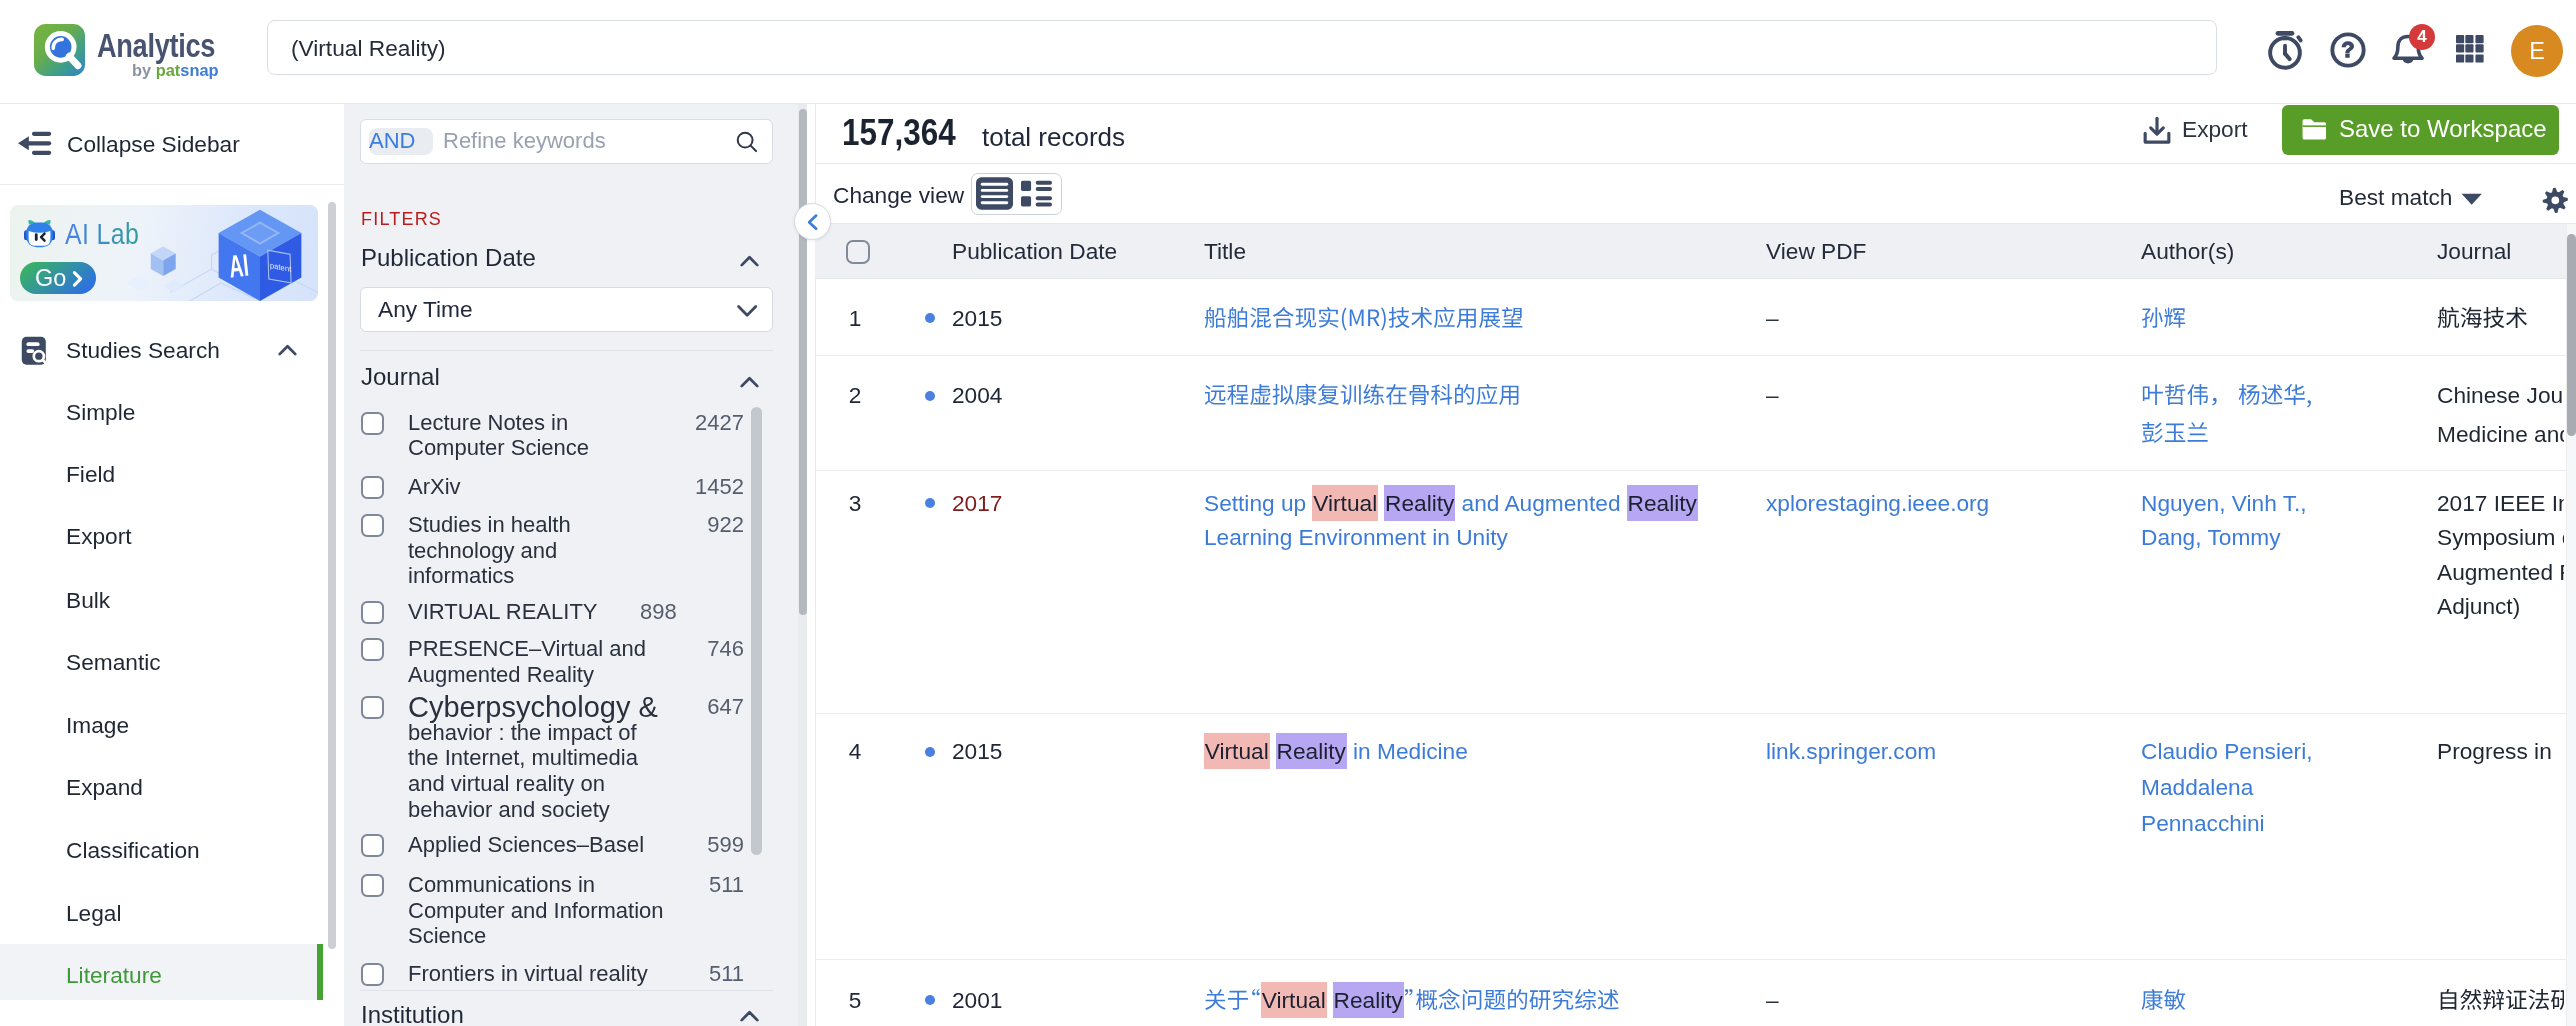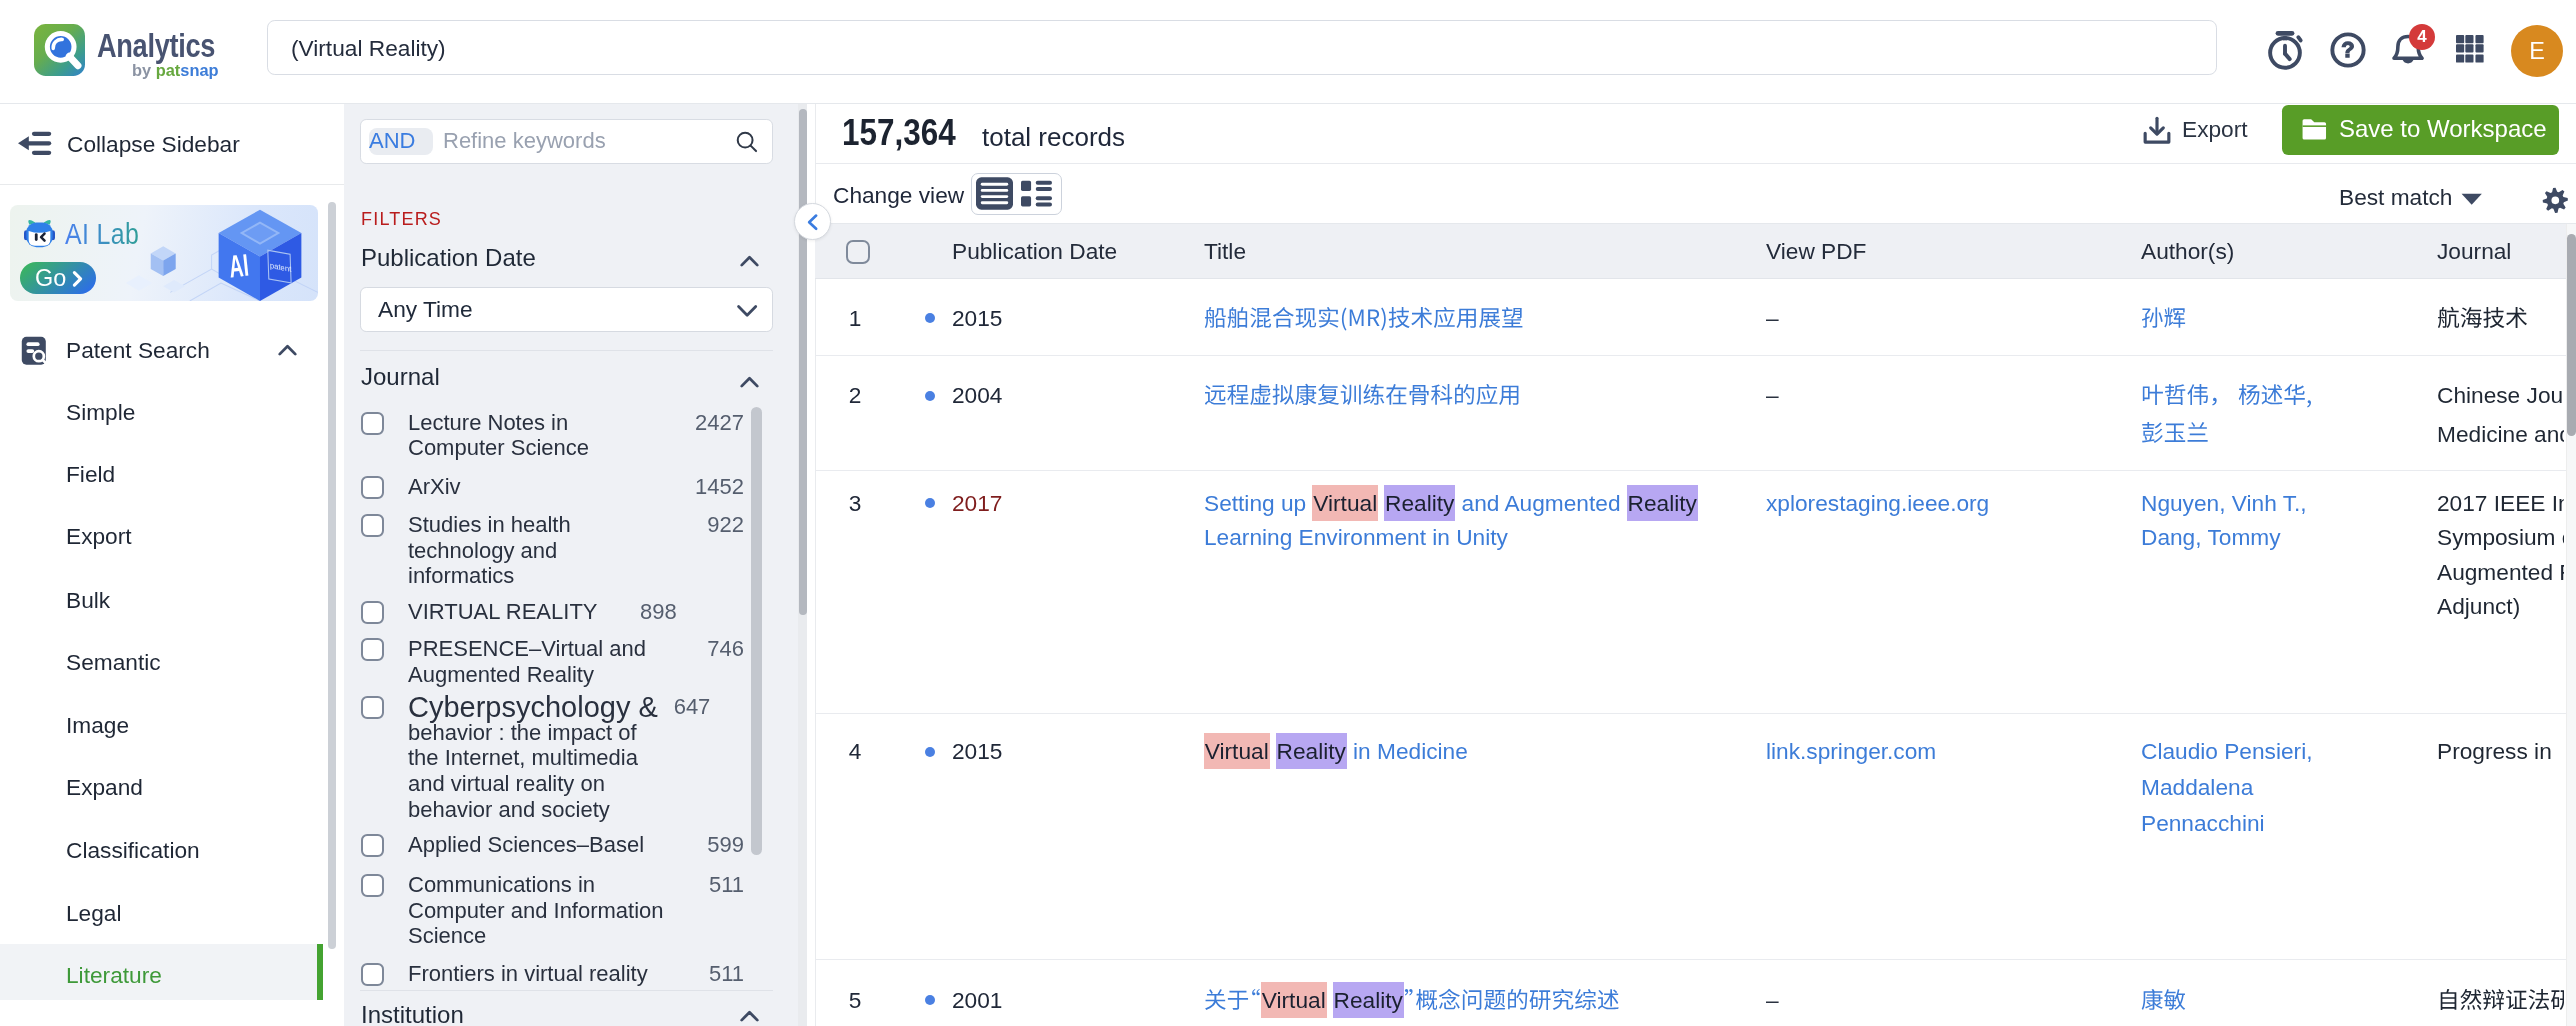--- a/index.html
+++ b/index.html
@@ -108,21 +108,21 @@
 <svg class="ab" style="left:72px;top:271px" width="11" height="15.6" viewBox="0 0 14 20">
     <path d="M3 2 L11 10 L3 18" stroke="#fff" stroke-width="4" fill="none" stroke-linecap="round" stroke-linejoin="round"></path>
   </svg>
 <svg class="ab" style="left:21px;top:336px" width="31" height="31" viewBox="0 0 40 40">
 <rect x="1" y="1" width="31" height="36" rx="6" fill="#3e4a63"></rect>
 <rect x="7" y="8" width="17" height="5" rx="2.5" fill="#fff"></rect>
 <rect x="7" y="17" width="10" height="5" rx="2.5" fill="#fff"></rect>
 <circle cx="23" cy="26" r="6.5" fill="#3e4a63" stroke="#fff" stroke-width="3.5"></circle>
 <line x1="28" y1="31" x2="33" y2="36" stroke="#fff" stroke-width="3.5" stroke-linecap="round"></line>
 </svg>
-<div class="ln" style="left:66px;top:333px;height:34px;line-height:34px;font-size:22.7px;font-weight:500;color:#1f2735">Patent Search</div>
+<div class="ln" style="left:66px;top:333px;height:34px;line-height:34px;font-size:22.7px;font-weight:500;color:#1f2735">Studies Search</div>
 <svg class="ab" style="left:278px;top:344px" width="19" height="11.7" viewBox="0 0 24 15">
     <path d="M2 13 L12 3 L22 13" stroke="#3e4a63" stroke-width="3.6" fill="none" stroke-linecap="round" stroke-linejoin="round"></path>
   </svg>
 <div class="ln" style="left:66px;top:395px;height:34px;line-height:34px;font-size:22.7px;color:#1f2735">Simple</div>
 <div class="ln" style="left:66px;top:457px;height:34px;line-height:34px;font-size:22.7px;color:#1f2735">Field</div>
 <div class="ln" style="left:66px;top:519px;height:34px;line-height:34px;font-size:22.7px;color:#1f2735">Export</div>
 <div class="ln" style="left:66px;top:583px;height:34px;line-height:34px;font-size:22.7px;color:#1f2735">Bulk</div>
 <div class="ln" style="left:66px;top:645px;height:34px;line-height:34px;font-size:22.7px;color:#1f2735">Semantic</div>
 <div class="ln" style="left:66px;top:708px;height:34px;line-height:34px;font-size:22.7px;color:#1f2735">Image</div>
 <div class="ln" style="left:66px;top:770px;height:34px;line-height:34px;font-size:22.7px;color:#1f2735">Expand</div>
@@ -175,21 +175,21 @@
 <div class="ab" style="left:361px;top:638px;width:22.7px;height:22.7px;border:2.3px solid #7e8899;border-radius:6.2px;box-sizing:border-box;background:#fff"></div>
 <div class="ln" style="left:408px;top:635px;height:28px;line-height:28px;font-size:22px;color:#29303e">PRESENCE–Virtual and</div>
 <div class="ln" style="left:408px;top:661px;height:28px;line-height:28px;font-size:22px;color:#29303e">Augmented Reality</div>
 <div class="ln" style="left:640px;top:635px;width:104px;height:28px;line-height:28px;font-size:22px;color:#555e6e;text-align:right">746</div>
 <div class="ab" style="left:361px;top:696px;width:22.7px;height:22.7px;border:2.3px solid #7e8899;border-radius:6.2px;box-sizing:border-box;background:#fff"></div>
 <div class="ln" style="left:408px;top:693px;height:28px;line-height:28px;font-size:29px;color:#29303e">Cyberpsychology &amp;</div>
 <div class="ln" style="left:408px;top:719px;height:28px;line-height:28px;font-size:22px;color:#29303e">behavior : the impact of</div>
 <div class="ln" style="left:408px;top:744px;height:28px;line-height:28px;font-size:22px;color:#29303e">the Internet, multimedia</div>
 <div class="ln" style="left:408px;top:770px;height:28px;line-height:28px;font-size:22px;color:#29303e">and virtual reality on</div>
 <div class="ln" style="left:408px;top:796px;height:28px;line-height:28px;font-size:22px;color:#29303e">behavior and society</div>
-<div class="ln" style="left:640px;top:693px;width:104px;height:28px;line-height:28px;font-size:22px;color:#555e6e;text-align:center">647</div>
+<div class="ln" style="left:640px;top:693px;width:104px;height:28px;line-height:28px;font-size:22px;color:#555e6e;text-align:right">647</div>
 <div class="ab" style="left:361px;top:834px;width:22.7px;height:22.7px;border:2.3px solid #7e8899;border-radius:6.2px;box-sizing:border-box;background:#fff"></div>
 <div class="ln" style="left:408px;top:831px;height:28px;line-height:28px;font-size:22px;color:#29303e">Applied Sciences–Basel</div>
 <div class="ln" style="left:640px;top:831px;width:104px;height:28px;line-height:28px;font-size:22px;color:#555e6e;text-align:right">599</div>
 <div class="ab" style="left:361px;top:874px;width:22.7px;height:22.7px;border:2.3px solid #7e8899;border-radius:6.2px;box-sizing:border-box;background:#fff"></div>
 <div class="ln" style="left:408px;top:871px;height:28px;line-height:28px;font-size:22px;color:#29303e">Communications in</div>
 <div class="ln" style="left:408px;top:897px;height:28px;line-height:28px;font-size:22px;color:#29303e">Computer and Information</div>
 <div class="ln" style="left:408px;top:922px;height:28px;line-height:28px;font-size:22px;color:#29303e">Science</div>
 <div class="ln" style="left:640px;top:871px;width:104px;height:28px;line-height:28px;font-size:22px;color:#555e6e;text-align:right">511</div>
 <div class="ab" style="left:361px;top:963px;width:22.7px;height:22.7px;border:2.3px solid #7e8899;border-radius:6.2px;box-sizing:border-box;background:#fff"></div>
 <div class="ln" style="left:408px;top:960px;height:28px;line-height:28px;font-size:22px;color:#29303e">Frontiers in virtual reality</div>

